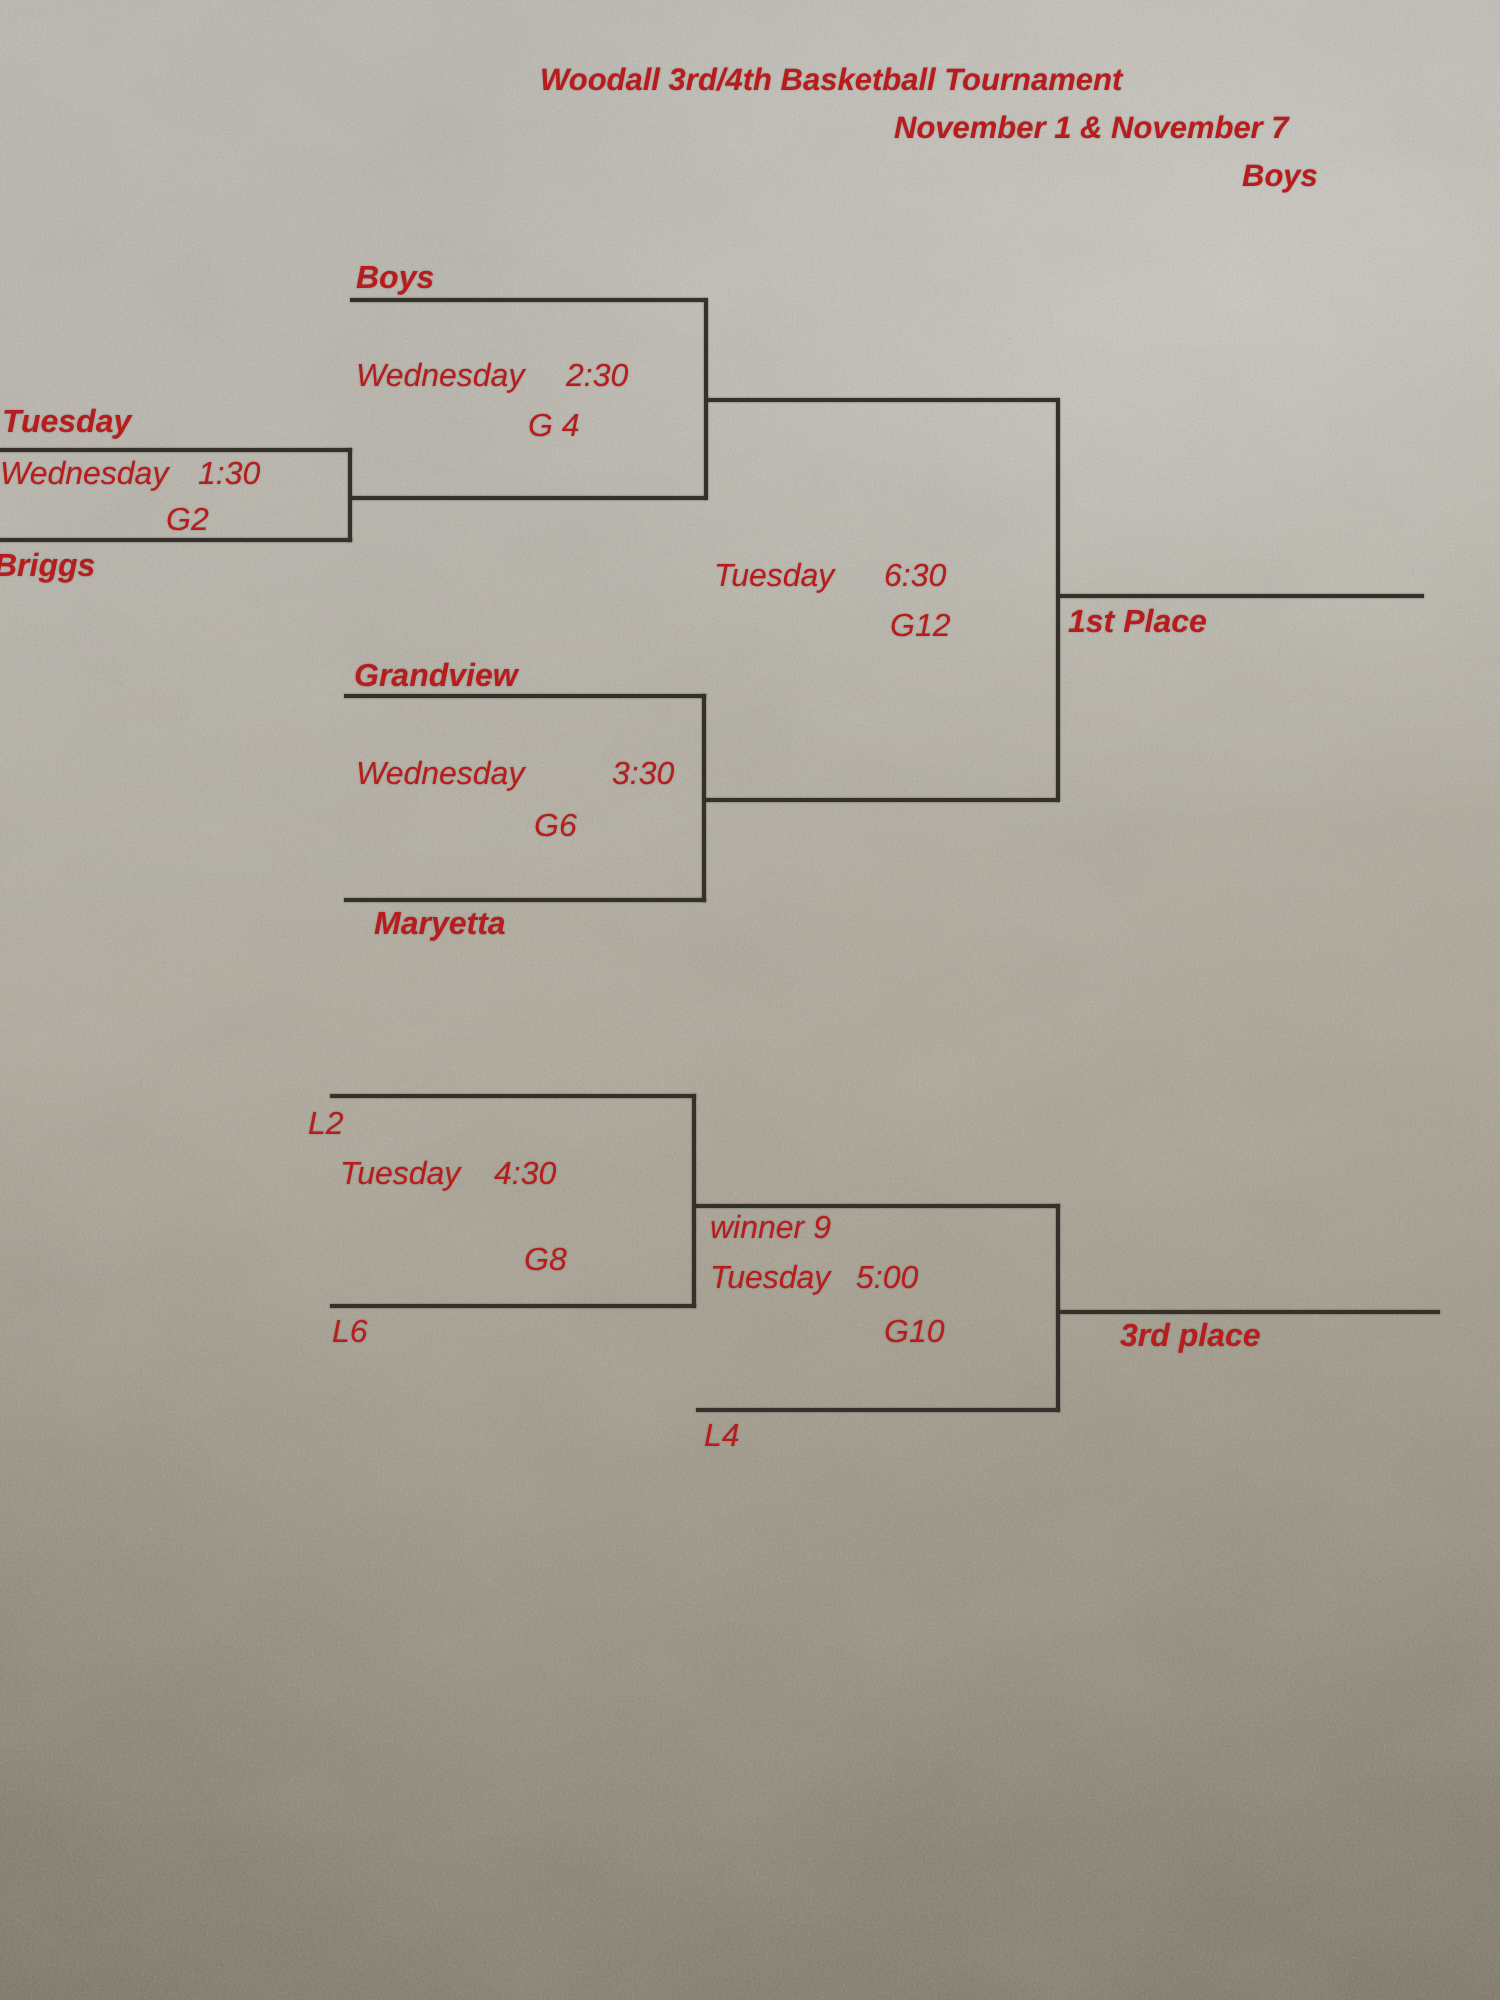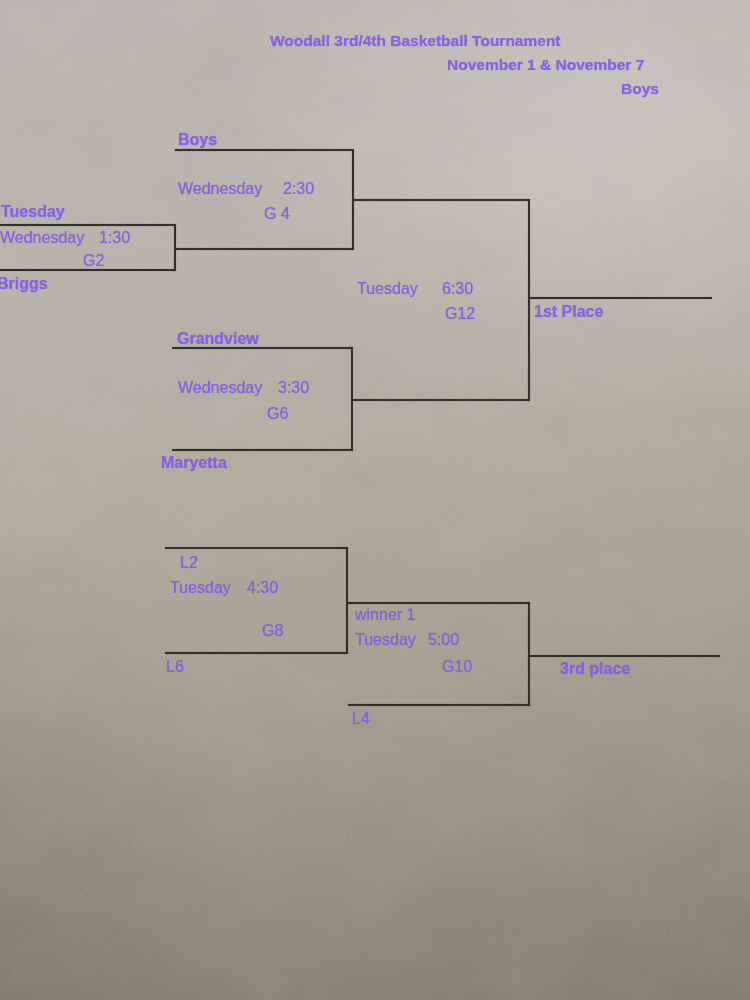--- a/index.html
+++ b/index.html
@@ -6,22 +6,22 @@
   body{
     width:750px;height:1000px;position:relative;overflow:hidden;
     font-family:"Liberation Sans","DejaVu Sans",sans-serif;
     background:
       radial-gradient(620px 420px at 82% 14%, rgba(242,242,238,0.30), rgba(242,242,238,0) 65%),
       radial-gradient(520px 760px at -6% 96%, rgba(44,40,30,0.18), rgba(44,40,30,0) 60%),
       linear-gradient(172deg, #bab7b0 0%, #b8b4ab 24%, #b1ab9d 46%, #a7a091 62%, #968f7f 80%, #837d6d 94%, #7d7767 100%);
   }
   .noise{position:absolute;inset:0;pointer-events:none;}
   .t{
-    position:absolute;font-size:16px;line-height:19px;color:#8b5cf6;
-    white-space:pre;text-shadow:0 0 1px rgba(46,43,37,0.35);
+    position:absolute;font-size:16px;line-height:19px;color:#b91c1c;
+    white-space:pre;text-shadow:0 0 1px rgba(46,43,37,0.35);font-style:italic;
   }
   .b{font-weight:bold;}
   .title{font-size:15.5px;}
   .hl,.vl{position:absolute;background:#34312b;box-shadow:0 0 1px rgba(52,49,43,0.7);}
   .hl{height:2px;}
   .vl{width:2px;}
 </style>
 </head>
 <body>
 
@@ -64,45 +64,45 @@
 <div class="t" style="left:0;top:228px">Wednesday</div>
 <div class="t" style="left:99px;top:228px">1:30</div>
 <div class="t" style="left:83px;top:251px">G2</div>
 <div class="hl" style="left:0;top:269px;width:176px"></div>
 <div class="vl" style="left:174px;top:224px;height:47px"></div>
 <div class="t b" style="left:-3px;top:274px">Briggs</div>
 
 <div class="t b" style="left:177px;top:329px">Grandview</div>
 <div class="hl" style="left:172px;top:347px;width:181px"></div>
 <div class="t" style="left:178px;top:378px">Wednesday</div>
-<div class="t" style="left:278px;top:378px">3:30</div>
+<div class="t" style="left:306px;top:378px">3:30</div>
 <div class="t" style="left:267px;top:404px">G6</div>
 <div class="hl" style="left:172px;top:449px;width:181px"></div>
 <div class="vl" style="left:351px;top:347px;height:104px"></div>
 <div class="hl" style="left:353px;top:399px;width:176px"></div>
-<div class="t b" style="left:161px;top:453px">Maryetta</div>
+<div class="t b" style="left:187px;top:453px">Maryetta</div>
 
 <div class="t" style="left:357px;top:279px">Tuesday</div>
 <div class="t" style="left:442px;top:279px">6:30</div>
 <div class="t" style="left:445px;top:304px">G12</div>
 <div class="vl" style="left:528px;top:199px;height:202px"></div>
 <div class="hl" style="left:529px;top:297px;width:183px"></div>
 <div class="t b" style="left:534px;top:302px">1st Place</div>
 
 <div class="hl" style="left:165px;top:547px;width:183px"></div>
-<div class="t" style="left:180px;top:553px">L2</div>
+<div class="t" style="left:154px;top:553px">L2</div>
 <div class="t" style="left:170px;top:578px">Tuesday</div>
 <div class="t" style="left:247px;top:578px">4:30</div>
 <div class="t" style="left:262px;top:621px">G8</div>
 <div class="hl" style="left:165px;top:652px;width:183px"></div>
 <div class="vl" style="left:346px;top:547px;height:107px"></div>
 <div class="t" style="left:166px;top:657px">L6</div>
 
 <div class="hl" style="left:348px;top:602px;width:182px"></div>
-<div class="t" style="left:355px;top:605px">winner 1</div>
+<div class="t" style="left:355px;top:605px">winner 9</div>
 <div class="t" style="left:355px;top:630px">Tuesday</div>
 <div class="t" style="left:428px;top:630px">5:00</div>
 <div class="t" style="left:442px;top:657px">G10</div>
 <div class="hl" style="left:348px;top:704px;width:182px"></div>
 <div class="vl" style="left:528px;top:602px;height:104px"></div>
 <div class="t" style="left:352px;top:709px">L4</div>
 <div class="hl" style="left:530px;top:655px;width:190px"></div>
 <div class="t b" style="left:560px;top:659px">3rd place</div>
 
 </body></html>

